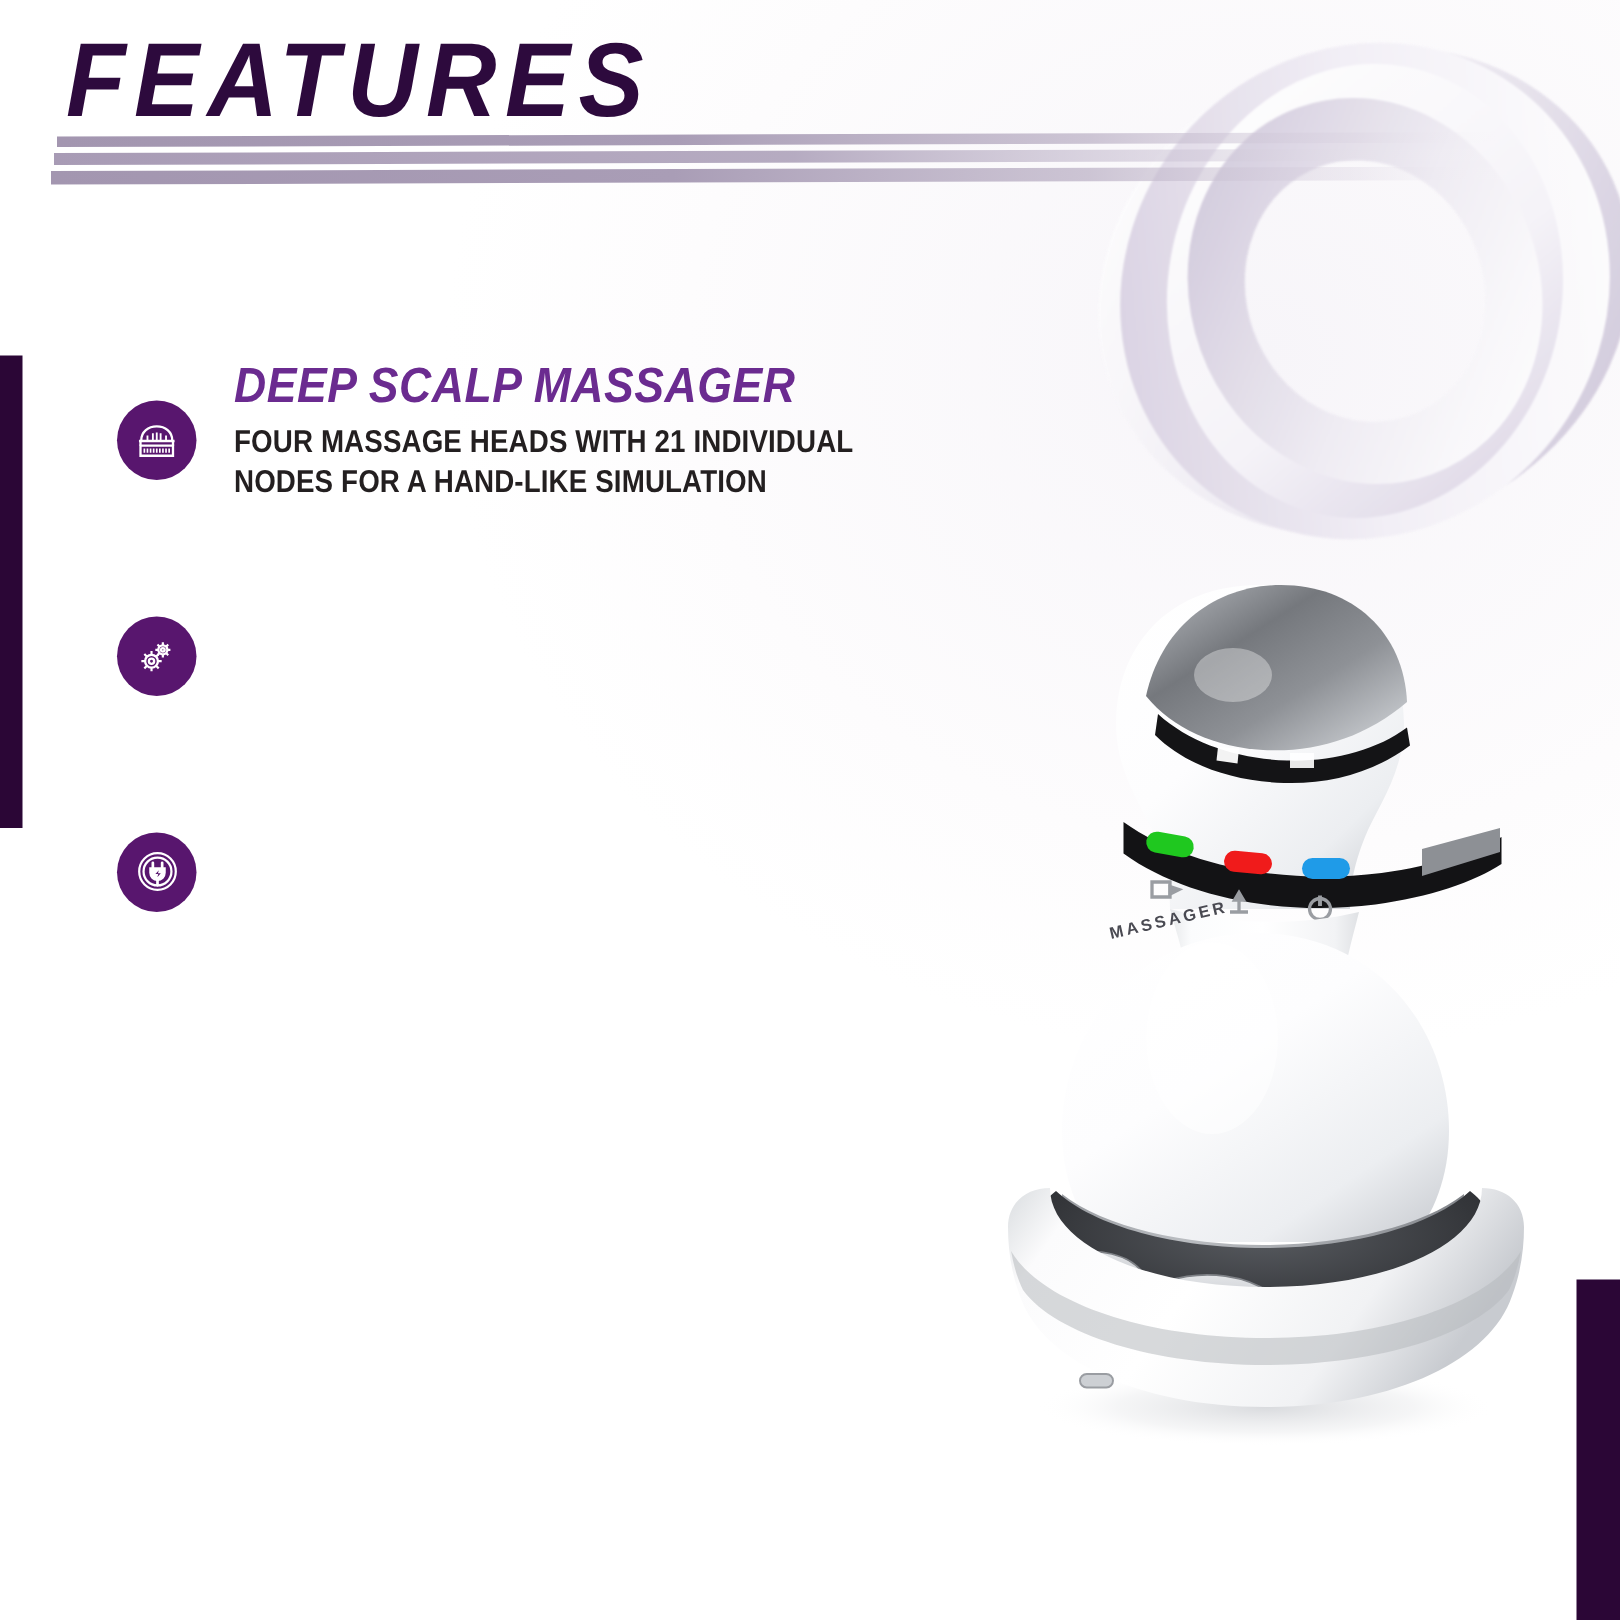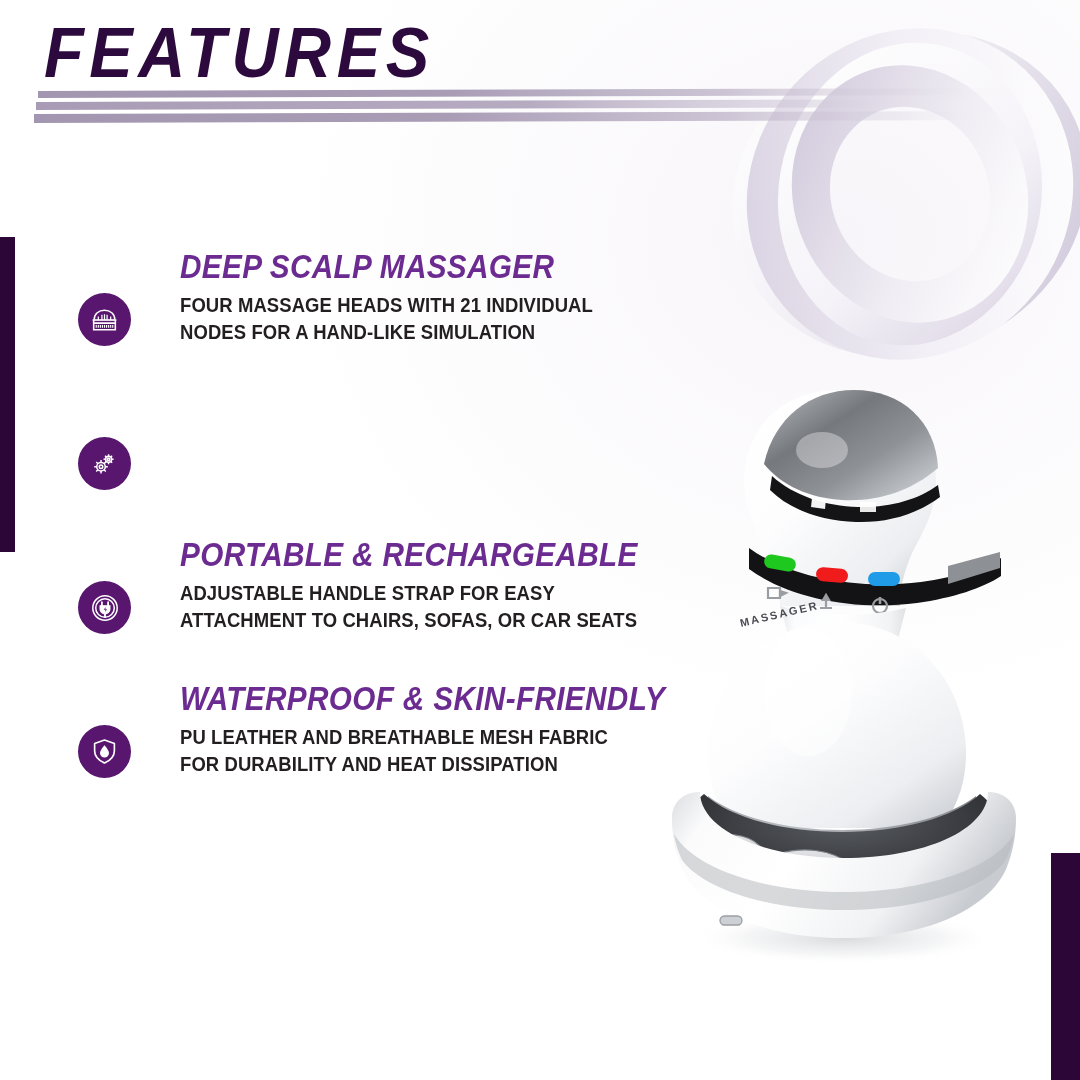--- a/index.html
+++ b/index.html
@@ -58,24 +58,23 @@
     position:absolute; left:-8px; top:88px;
     width:1030px; height:40px;
     pointer-events:none;
   }
 
   
   .features{ position:absolute; left:78px; top:228px; width:600px; }
   .feature{
     position:relative;
     display:flex;
-    align-items:flex-end;
+    align-items:center;
     margin-bottom:26px;
     min-height:118px;
-    gap:24px;
   }
   .feature-icon{
     flex:0 0 auto;
     width:53px; height:53px;
     border-radius:50%;
     background:#58166e;
     display:flex;
     align-items:center;
     justify-content:center;
     margin-top:12px;
@@ -235,44 +234,22 @@
       <div class="feature-icon">
         <svg width="32" height="32" viewBox="0 0 32 32" fill="none" stroke="#ffffff" stroke-width="1.5">
           <circle cx="16" cy="16" r="12.2"></circle>
           <circle cx="16" cy="16" r="9.3"></circle>
           <path d="M12.9 10.2v3.6M19.1 10.2v3.6" stroke-width="1.8" stroke-linecap="round"></path>
           <path d="M11.1 13.8h9.8v3.1a4.9 4.9 0 0 1-4.9 4.9 4.9 4.9 0 0 1-4.9-4.9z" fill="#ffffff" stroke="#ffffff" stroke-width="1.2"></path>
           <path d="M16 21.8v3.4" stroke-width="1.8" stroke-linecap="round"></path>
           <path d="M16.9 15.1l-2.3 2.6h1.9l-.6 2.2 2.3-2.7h-1.9z" fill="#58166e" stroke="none"></path>
         </svg>
       </div>
-      <div class="feature-text">
-        <div class="feature-title">PORTABLE &amp; RECHARGEABLE</div>
-        <div class="feature-desc">
-          <div>ADJUSTABLE HANDLE STRAP FOR EASY</div>
-          <div>ATTACHMENT TO CHAIRS, SOFAS, OR CAR SEATS</div>
-        </div>
-      </div>
     </div>
 
-    <div class="feature">
-      <div class="feature-icon">
-        <svg width="31" height="31" viewBox="0 0 32 32" fill="none" stroke="#ffffff" stroke-width="1.7">
-          <path d="M16 4.2l10.2 3.6v7.4c0 6.1-4.2 10.1-10.2 12.6C10 25.3 5.8 21.3 5.8 15.2V7.8z" stroke-linejoin="round"></path>
-          <path d="M16 10.4c0 0-4 4.6-4 7.2a4 4 0 0 0 8 0c0-2.6-4-7.2-4-7.2z" fill="#ffffff" stroke="#ffffff" stroke-width="1.2"></path>
-        </svg>
-      </div>
-      <div class="feature-text">
-        <div class="feature-title">WATERPROOF &amp; SKIN-FRIENDLY</div>
-        <div class="feature-desc">
-          <div>PU LEATHER AND BREATHABLE MESH FABRIC</div>
-          <div>FOR DURABILITY AND HEAT DISSIPATION</div>
-        </div>
-      </div>
-    </div>
 
   </div>
 
   <div class="product">
     <svg class="device-svg" viewBox="0 0 450 600">
       <defs>
         <linearGradient id="bodyG" x1="0" y1="0" x2="1" y2="0">
           <stop offset="0%" stop-color="#d8dadd"></stop>
           <stop offset="16%" stop-color="#fbfcfd"></stop>
           <stop offset="48%" stop-color="#ffffff"></stop>

